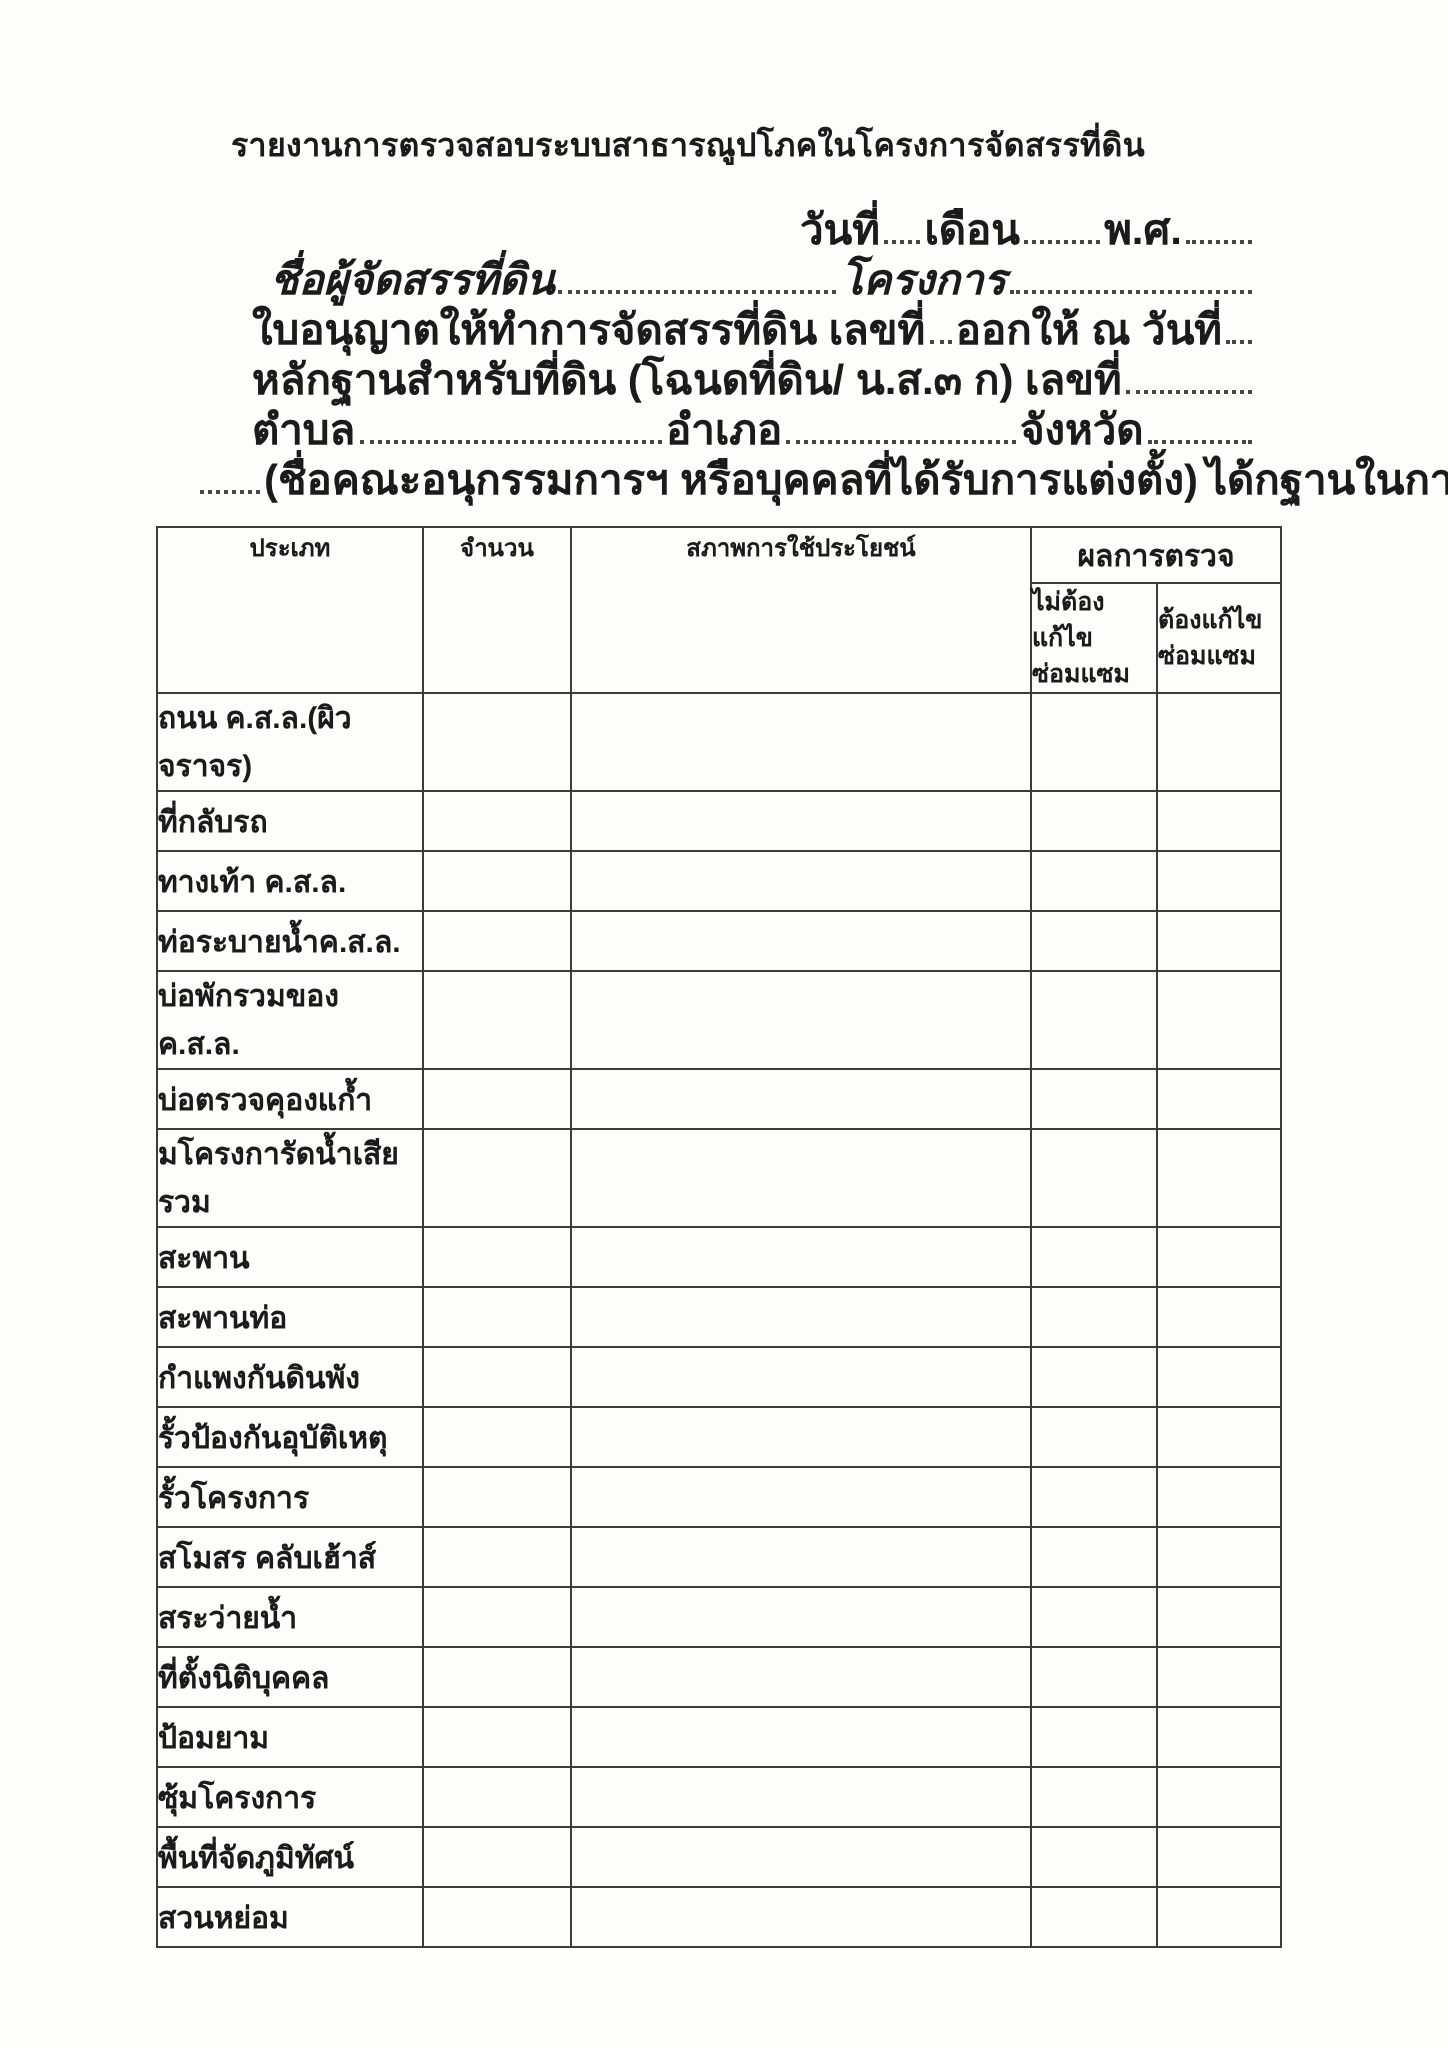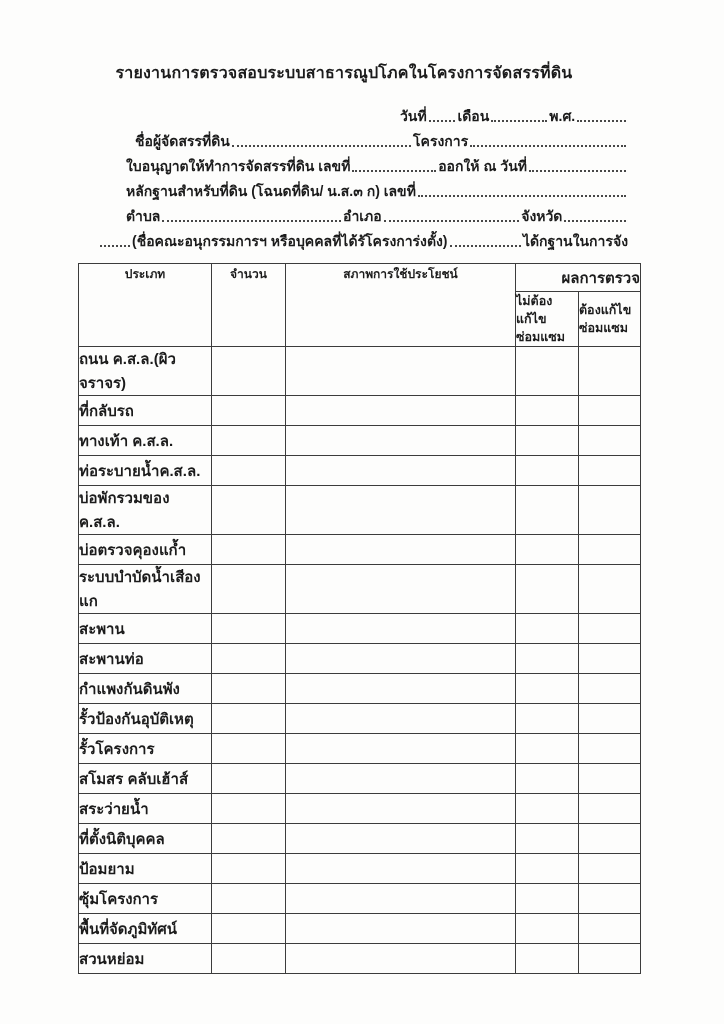--- a/index.html
+++ b/index.html
@@ -14,40 +14,40 @@
   .page{width:688px;height:1024px;position:relative;}
   .title{
     padding-top:60px;
     text-align:center;
     font-size:16px;
     font-weight:700;
     letter-spacing:.2px;
   }
   .form-lines{
     margin:16px 60px 0 78px; 
-    font-size:14px;
+    font-size:21px;
     font-weight:600;
   }
   .line{
     display:flex;
     align-items:flex-end;
     height:25px;
     white-space:nowrap;
     margin-left:48px;
   }
   .line .txt{flex:0 0 auto;line-height:20px;}
   .dl{ 
     border-bottom:2px dotted #474747;
     margin:0 2px 4px 2px;
     height:1px;
   }
   .grow{flex-grow:1;}
   
   .line-date{margin-left:322px;}
-  .line-allocator{margin-left:57px;}
+  .line-allocator{margin-left:57px;font-style:italic;}
   .line-committee{margin-left:20px;}
   .line-plain{display:block;line-height:25px;}
 
   table.inspection{
     margin:12px 0 0 78px;
     border-collapse:collapse;
     table-layout:fixed;
     width:562px;
   }
   table.inspection col.c-type{width:133px;}
@@ -62,21 +62,21 @@
   th.h-span{
     height:72px;
     vertical-align:top;
     padding-top:7px;
     text-align:center;
     font-size:12px;
     font-weight:700;
   }
   th.h-result{
     height:27px;
-    text-align:right;
+    text-align:center;
     vertical-align:middle;
     font-size:15px;
     font-weight:700;
   }
   th.h-sub{
     height:44px;
     font-size:12.5px;
     font-weight:700;
     text-align:left;
     vertical-align:middle;
@@ -134,21 +134,21 @@
       <span class="txt">ตำบล</span>
       <span class="dl grow" style="flex-grow:2.9"></span>
       <span class="txt">อำเภอ</span>
       <span class="dl grow" style="flex-grow:2.2"></span>
       <span class="txt">จังหวัด</span>
       <span class="dl grow" style="flex-grow:1"></span>
     </div>
 
     <div class="line line-committee">
       <span class="dl" style="flex:0 0 30px"></span>
-      <span class="txt">(ชื่อคณะอนุกรรมการฯ หรือบุคคลที่ได้รัโครงการ่งตั้ง)</span>
+      <span class="txt">(ชื่อคณะอนุกรรมการฯ หรือบุคคลที่ได้รับการแต่งตั้ง)</span>
       <span class="dl grow"></span>
       <span class="txt">ได้กฐานในการจัง</span>
     </div>
 
 
   </div>
 
   <table class="inspection">
     <colgroup>
       <col class="c-type">
@@ -212,21 +212,21 @@
           <td class="cell-empty"></td>
         </tr>
         <tr>
           <td class="cell-type">บ่อตรวจคุองแก้ำ</td>
           <td class="cell-empty"></td>
           <td class="cell-empty"></td>
           <td class="cell-empty"></td>
           <td class="cell-empty"></td>
         </tr>
         <tr>
-          <td class="cell-type">ระบบบำบัดน้ำเสีองแก</td>
+          <td class="cell-type">มโครงการัดน้ำเสียรวม</td>
           <td class="cell-empty"></td>
           <td class="cell-empty"></td>
           <td class="cell-empty"></td>
           <td class="cell-empty"></td>
         </tr>
         <tr>
           <td class="cell-type">สะพาน</td>
           <td class="cell-empty"></td>
           <td class="cell-empty"></td>
           <td class="cell-empty"></td>

